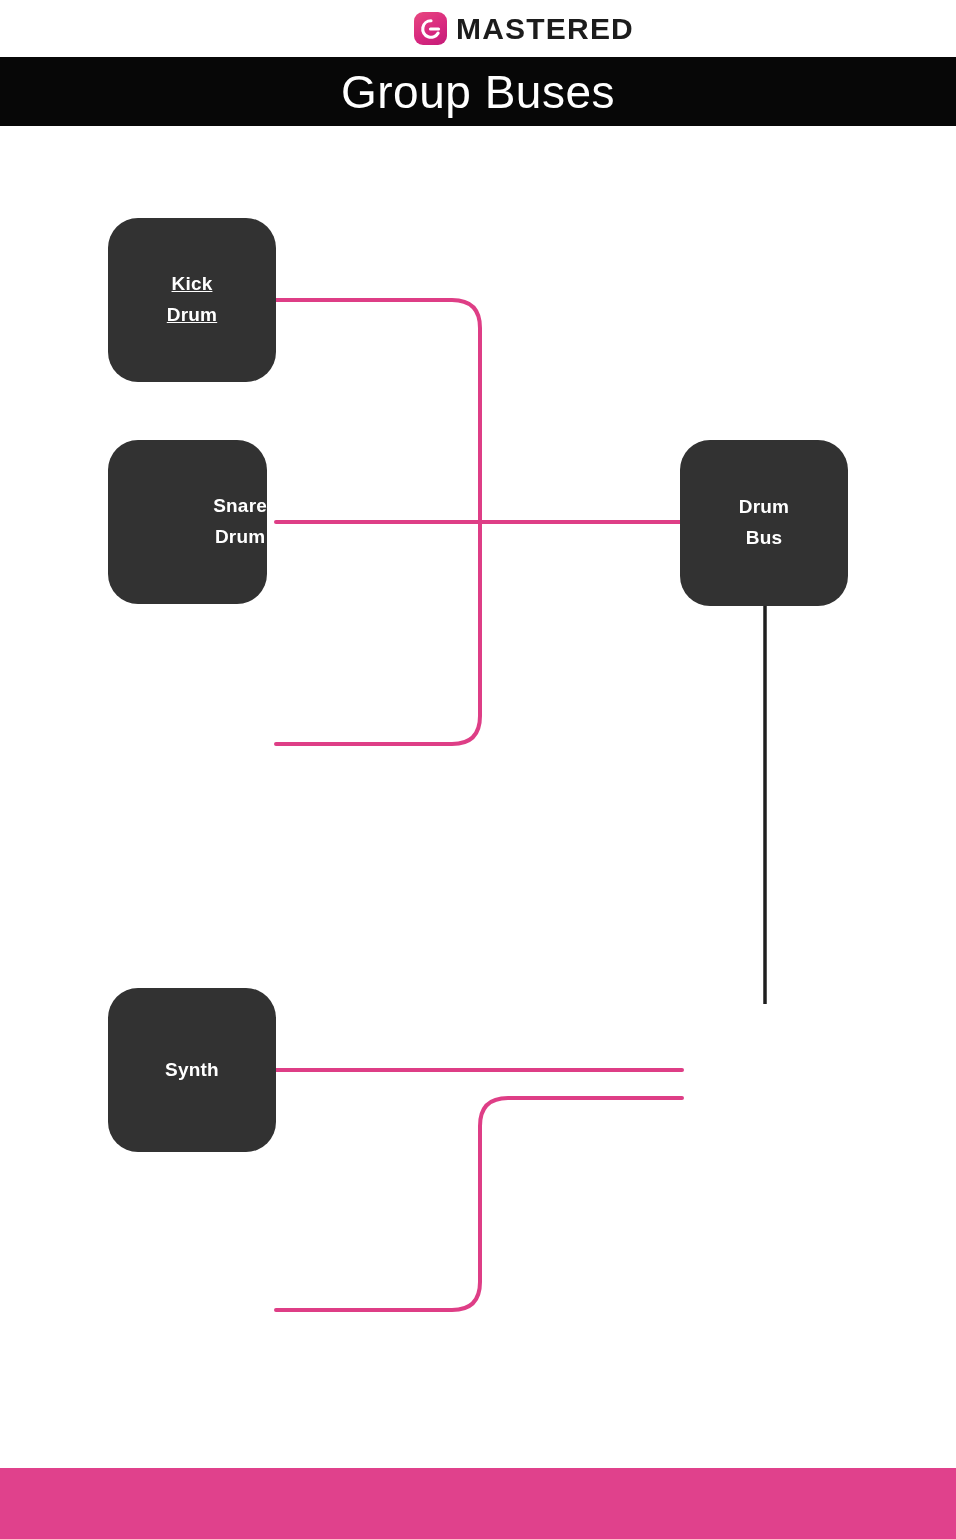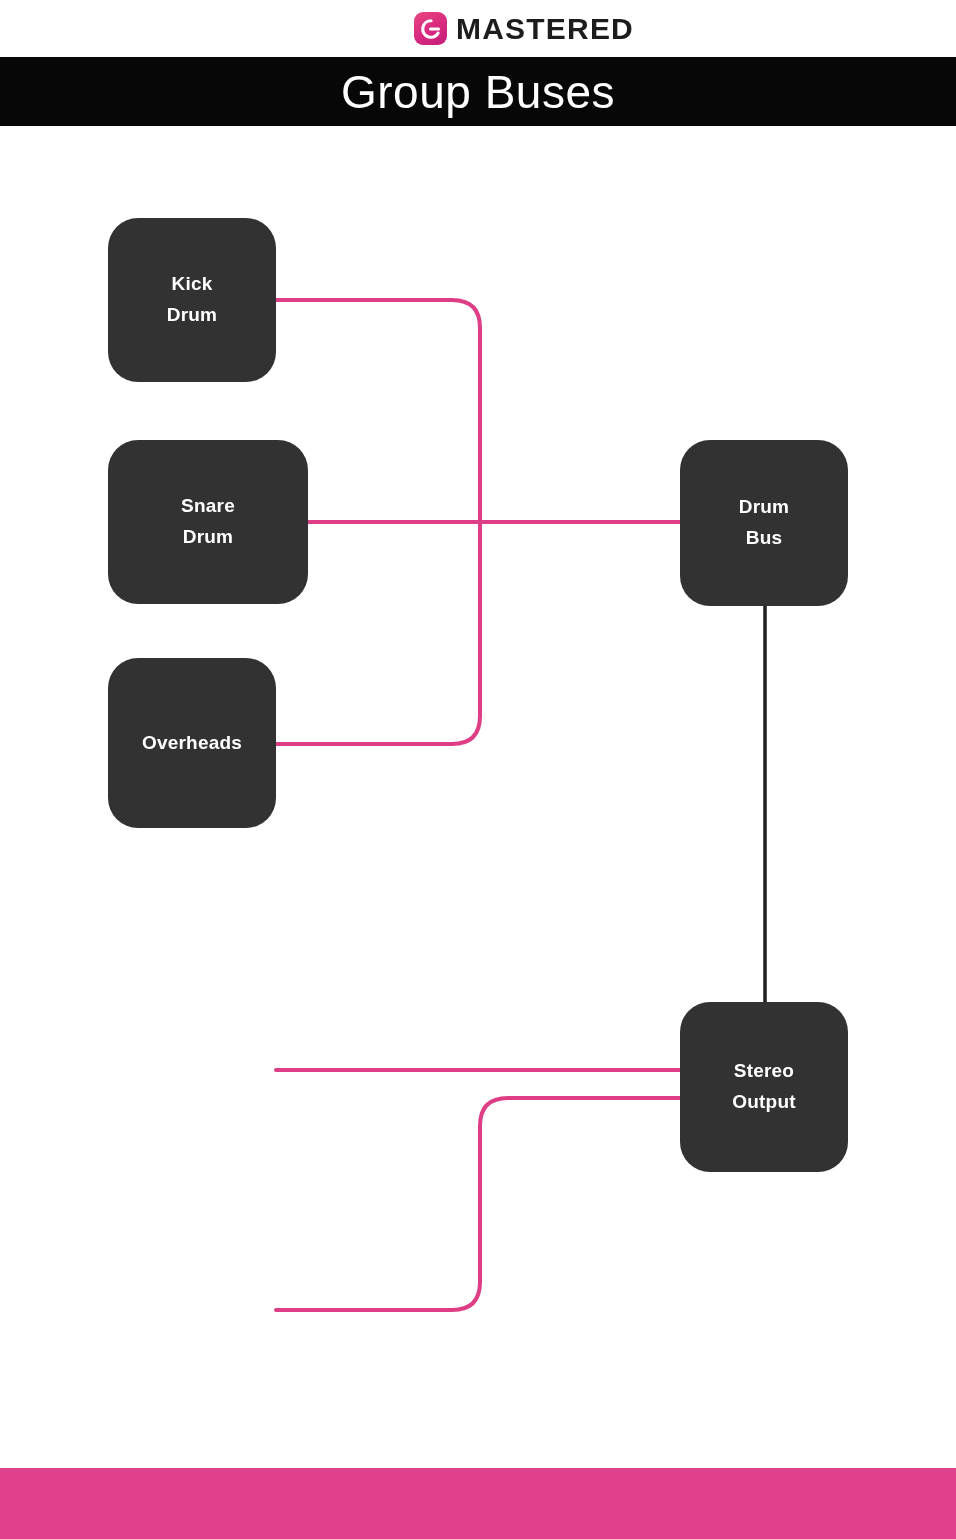--- a/index.html
+++ b/index.html
@@ -103,22 +103,22 @@
     text-align: center;
     font-size: 19px;
     font-weight: 700;
     line-height: 1.62;
     letter-spacing: 0.2px;
     box-sizing: border-box;
   }
   .node .label { display: block; white-space: pre-line; }
 
   
-  .n-kick      { left: 108px; top:  92px; width: 168px; height: 164px; }
-  .n-snare     { left: 108px; top: 314px; width: 200px; height: 164px; }
+  .n-kick      { left: 108px; top:  92px; width: 168px; height: 164px; text-decoration: underline; }
+  .n-snare     { left: 108px; top: 314px; width: 159px; height: 164px; justify-content: flex-end; }
   .n-overheads { left: 108px; top: 532px; width: 168px; height: 170px; }
   .n-synth     { left: 108px; top: 862px; width: 168px; height: 164px; }
   .n-lead      { left: 108px; top:1084px; width: 168px; height: 170px; }
   .n-drumbus   { left: 680px; top: 314px; width: 168px; height: 166px; }
   .n-stereo    { left: 680px; top: 876px; width: 168px; height: 170px; }
 
   
   .footer-bar {
     position: absolute;
     left: 0;
@@ -167,31 +167,27 @@
   <div class="node n-kick">
     <span class="label">Kick
 Drum</span>
   </div>
 
   <div class="node n-snare">
     <span class="label">Snare
 Drum</span>
   </div>
 
-  <div class="node n-overheads">
-    <span class="label">Overheads</span>
+
+  <div class="node n-synth">
+    <span class="label">Synth</span>
   </div>
-
 
 
   <div class="node n-drumbus">
     <span class="label">Drum
 Bus</span>
   </div>
 
-  <div class="node n-stereo">
-    <span class="label">Stereo
-Output</span>
-  </div>
 
 </div>
 
 <div class="footer-bar"></div>
 
 </body></html>

